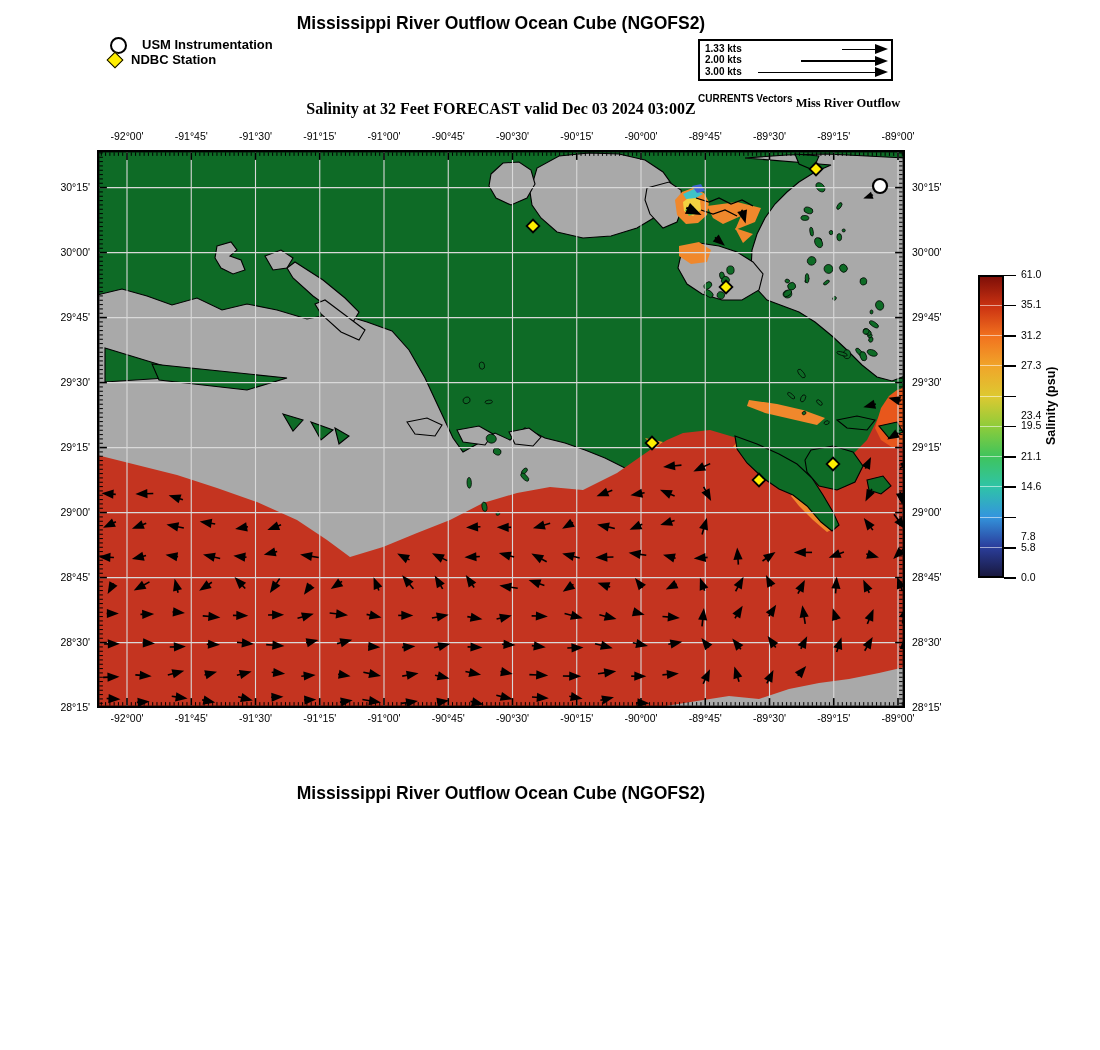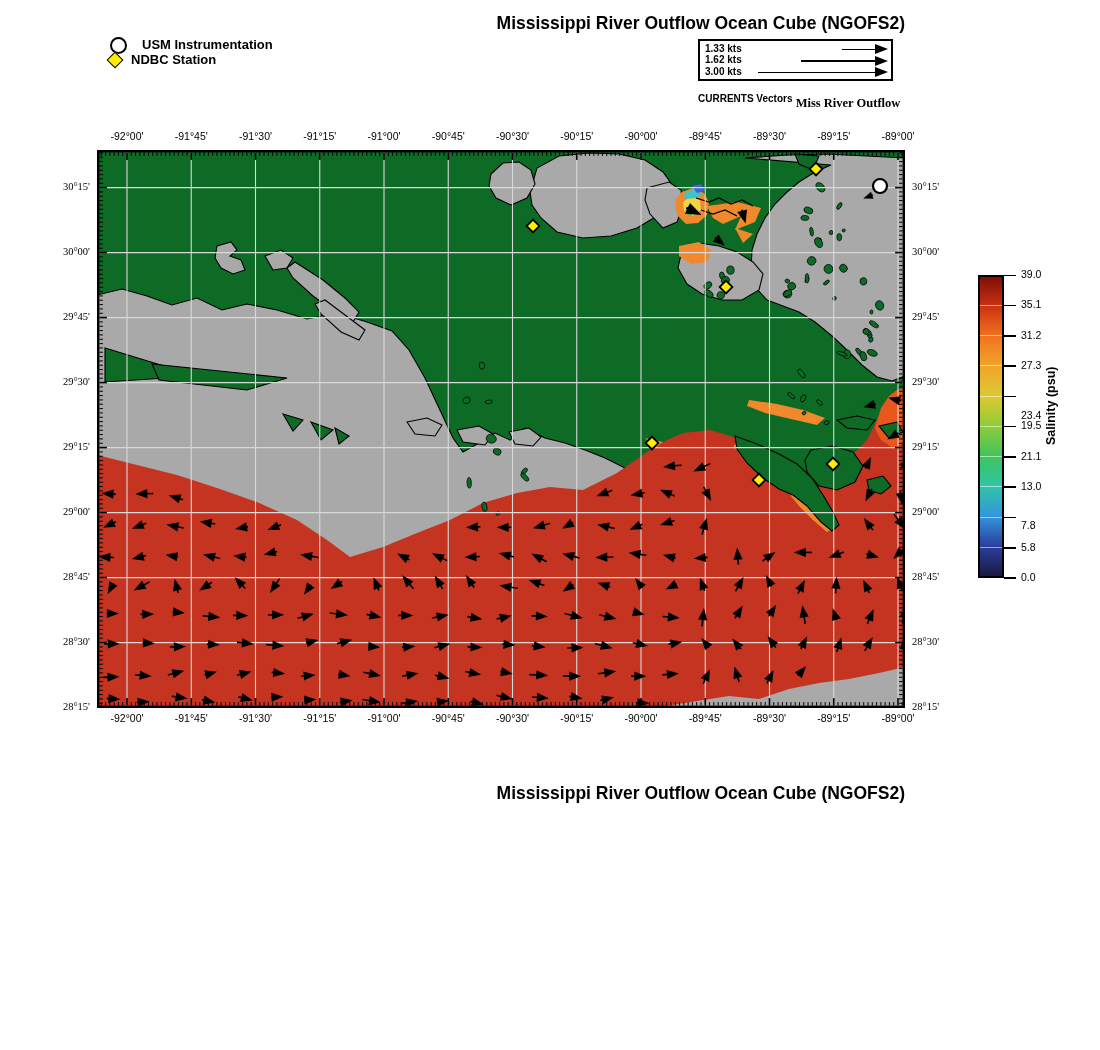--- a/index.html
+++ b/index.html
@@ -1,31 +1,31 @@
 <!DOCTYPE html>
 <html><head>
 <meta charset="utf-8">
 <style>
   html,body{margin:0;padding:0;background:#fff;}
   .page{position:relative;width:1100px;height:1050px;background:#ffffff;overflow:hidden;
         font-family:"Liberation Sans","DejaVu Sans",sans-serif;color:#000;}
   .abs{position:absolute;}
-  .title-main{font-size:17.5px;font-weight:bold;text-align:right;width:808px;left:97px;}
+  .title-main{font-size:17.5px;font-weight:bold;text-align:center;width:808px;left:97px;}
   .subtitle{font-family:"Liberation Serif","DejaVu Serif",serif;font-size:16px;font-weight:bold;
             text-align:center;width:808px;left:97px;top:100px;}
   .legend-label{font-size:13px;font-weight:bold;}
   .vbox{left:698px;top:39px;width:195px;height:42px;border:2.5px solid #000;background:#fff;box-sizing:border-box;}
   .vlabel{position:absolute;font-size:10px;font-weight:bold;left:5px;}
   .vline{position:absolute;height:1.5px;background:#000;}
   .vhead{position:absolute;width:0;height:0;border-left:13px solid #000;border-top:5px solid transparent;border-bottom:5px solid transparent;}
   .caption{left:698px;top:93px;font-size:10px;font-weight:bold;}
   .outflow{left:783px;top:96px;width:130px;text-align:center;font-family:"Liberation Serif","DejaVu Serif",serif;
            font-size:12.5px;font-weight:bold;}
   .xlab{position:absolute;width:64px;text-align:center;font-size:10.5px;}
-  .ylab{position:absolute;width:52px;font-size:10.5px;font-family:Liberation Serif, serif;}
+  .ylab{position:absolute;width:52px;font-size:10.5px;}
   .cb-bar{left:978px;top:275px;width:26px;height:303px;border:2px solid #000;box-sizing:border-box;}
   .cb-tick{position:absolute;height:1.5px;background:#000;width:12px;left:1004px;}
   .cb-lab{position:absolute;left:1021px;font-size:10.5px;}
   .cb-title{left:1036px;top:355px;width:30px;height:150px;font-size:12.5px;font-weight:bold;
             transform:rotate(-90deg);transform-origin:center;white-space:nowrap;text-align:center;line-height:150px;}
   .circle-marker{width:13px;height:13px;border:2.2px solid #000;border-radius:50%;background:#fff;box-sizing:content-box;}
   .diamond-marker{width:10px;height:10px;border:1.8px solid #000;background:#ffee00;transform:rotate(45deg);}
 </style>
 </head>
 <body>
@@ -40,30 +40,31 @@
   <div class="abs legend-label" style="left:142px;top:37px">USM Instrumentation</div>
   <div class="abs" style="left:109px;top:54px">
       <div class="diamond-marker"></div>
     </div>
   <div class="abs legend-label" style="left:131px;top:52px">NDBC Station</div>
 
   <div class="abs vbox" id="vector-box">
       <div class="vlabel" style="top: 1.5px;">1.33 kts</div>
       <div class="vline" style="top: 7.5px; left: 142px; width: 34px;"></div>
       <div class="vhead" style="top: 3.2px; left: 175px;"></div>
-      <div class="vlabel" style="top: 13px;">1.62 kts</div>
+      <div class="vlabel" style="top: 13px;">2.00 kts</div>
       <div class="vline" style="top: 19px; left: 101px; width: 75px;"></div>
       <div class="vhead" style="top: 14.7px; left: 175px;"></div>
       <div class="vlabel" style="top: 24.5px;">3.00 kts</div>
       <div class="vline" style="top: 30.5px; left: 58px; width: 118px;"></div>
       <div class="vhead" style="top: 26.2px; left: 175px;"></div>
     </div>
   <div class="abs caption">CURRENTS Vectors</div>
   <div class="abs outflow">Miss River Outflow</div>
 
+  <div class="abs subtitle">Salinity at 32 Feet FORECAST valid Dec 03 2024 03:00Z</div>
 
   <svg id="mapsvg" class="abs" style="left:97px;top:150px" width="808" height="558">
       <rect x="0" y="0" width="808" height="558" fill="#0e6b26"></rect>
       <g>
         <polygon points="0,145 25,139 50,146 75,155 100,148 125,160 150,154 180,160 210,169 240,163 270,172 295,181 312,200 328,228 342,258 356,288 366,302 382,293 398,283 413,290 428,278 448,288 468,293 488,300 508,308 528,318 548,330 560,345 565,362 558,385 545,405 525,418 495,425 455,429 415,431 375,432 335,433 295,431 255,429 215,425 175,421 135,417 95,413 55,410 25,408 0,406" fill="#a9a9a9" stroke="#000000" stroke-width="1.1"></polygon>
         <polygon points="0,305 40,315 80,325 120,338 160,352 200,370 230,390 253,407 286,397 320,383 353,370 386,353 420,343 453,337 486,340 520,323 553,300 570,290 586,283 613,280 640,288 665,302 690,318 710,330 725,325 740,315 755,305 770,290 782,266 792,250 808,235 808,558 0,558" fill="#c43420" stroke="none" stroke-width="0"></polygon>
         <polygon points="556,558 600,551 632,546 662,549 692,539 722,533 752,529 782,523 808,517 808,558" fill="#a9a9a9" stroke="none" stroke-width="0"></polygon>
         <polygon points="648,8 690,5 730,4 770,6 808,8 808,226 795,231 780,227 765,215 750,200 735,186 718,172 702,162 686,156 670,150 659,138 654,120 655,100 660,84 668,68 678,54 690,42 702,32 718,22 734,15" fill="#a9a9a9" stroke="#000000" stroke-width="1.1"></polygon>
         <polygon points="698,4 722,6 716,20 702,14" fill="#0e6b26" stroke="#000000" stroke-width="1.1"></polygon>
         <polygon points="433,42 440,18 462,6 492,3 522,4 548,10 566,22 576,36 573,52 560,66 540,78 514,86 486,88 460,82 444,68 435,55" fill="#a9a9a9" stroke="#000000" stroke-width="1.1"></polygon>
@@ -1567,43 +1568,43 @@
     <div class="ylab" style="left:912px;top:441.1px;text-align:left">29°15'</div>
     <div class="ylab" style="left:38px;top:506.1px;text-align:right">29°00'</div>
     <div class="ylab" style="left:912px;top:506.1px;text-align:left">29°00'</div>
     <div class="ylab" style="left:38px;top:571.1px;text-align:right">28°45'</div>
     <div class="ylab" style="left:912px;top:571.1px;text-align:left">28°45'</div>
     <div class="ylab" style="left:38px;top:636.1px;text-align:right">28°30'</div>
     <div class="ylab" style="left:912px;top:636.1px;text-align:left">28°30'</div>
     <div class="ylab" style="left:38px;top:701.1px;text-align:right">28°15'</div>
     <div class="ylab" style="left:912px;top:701.1px;text-align:left">28°15'</div>
     <div class="cb-tick" style="top:274.5px"></div>
-    <div class="cb-lab" style="top:268px">39.0</div>
+    <div class="cb-lab" style="top:268px">61.0</div>
     <div class="cb-tick" style="top:304.78px"></div>
     <div class="cb-lab" style="top:298.28px">35.1</div>
     <div style="position:absolute;left:980px;top:304.78px;width:22px;height:1px;background:rgba(255,255,255,0.55)"></div>
     <div class="cb-tick" style="top:335.06px"></div>
     <div class="cb-lab" style="top:328.56px">31.2</div>
     <div style="position:absolute;left:980px;top:335.06px;width:22px;height:1px;background:rgba(255,255,255,0.55)"></div>
     <div class="cb-tick" style="top:365.34000000000003px"></div>
     <div class="cb-lab" style="top:358.84000000000003px">27.3</div>
     <div style="position:absolute;left:980px;top:365.34000000000003px;width:22px;height:1px;background:rgba(255,255,255,0.55)"></div>
     <div class="cb-tick" style="top:395.62px"></div>
     <div class="cb-lab" style="top:409px">23.4</div>
     <div style="position:absolute;left:980px;top:395.62px;width:22px;height:1px;background:rgba(255,255,255,0.55)"></div>
     <div class="cb-tick" style="top:425.9px"></div>
     <div class="cb-lab" style="top:419px">19.5</div>
     <div style="position:absolute;left:980px;top:425.9px;width:22px;height:1px;background:rgba(255,255,255,0.55)"></div>
     <div class="cb-tick" style="top:456.18px"></div>
     <div class="cb-lab" style="top:449.68px">21.1</div>
     <div style="position:absolute;left:980px;top:456.18px;width:22px;height:1px;background:rgba(255,255,255,0.55)"></div>
     <div class="cb-tick" style="top:486.46000000000004px"></div>
-    <div class="cb-lab" style="top:479.96000000000004px">13.0</div>
+    <div class="cb-lab" style="top:479.96000000000004px">14.6</div>
     <div style="position:absolute;left:980px;top:486.46000000000004px;width:22px;height:1px;background:rgba(255,255,255,0.55)"></div>
     <div class="cb-tick" style="top:516.74px"></div>
-    <div class="cb-lab" style="top:519px">7.8</div>
+    <div class="cb-lab" style="top:530px">7.8</div>
     <div style="position:absolute;left:980px;top:516.74px;width:22px;height:1px;background:rgba(255,255,255,0.55)"></div>
     <div class="cb-tick" style="top:547.02px"></div>
     <div class="cb-lab" style="top:540.52px">5.8</div>
     <div style="position:absolute;left:980px;top:547.02px;width:22px;height:1px;background:rgba(255,255,255,0.55)"></div>
     <div class="cb-tick" style="top:577.3px"></div>
     <div class="cb-lab" style="top:570.8px">0.0</div>
   </div>
 
 </body></html>

